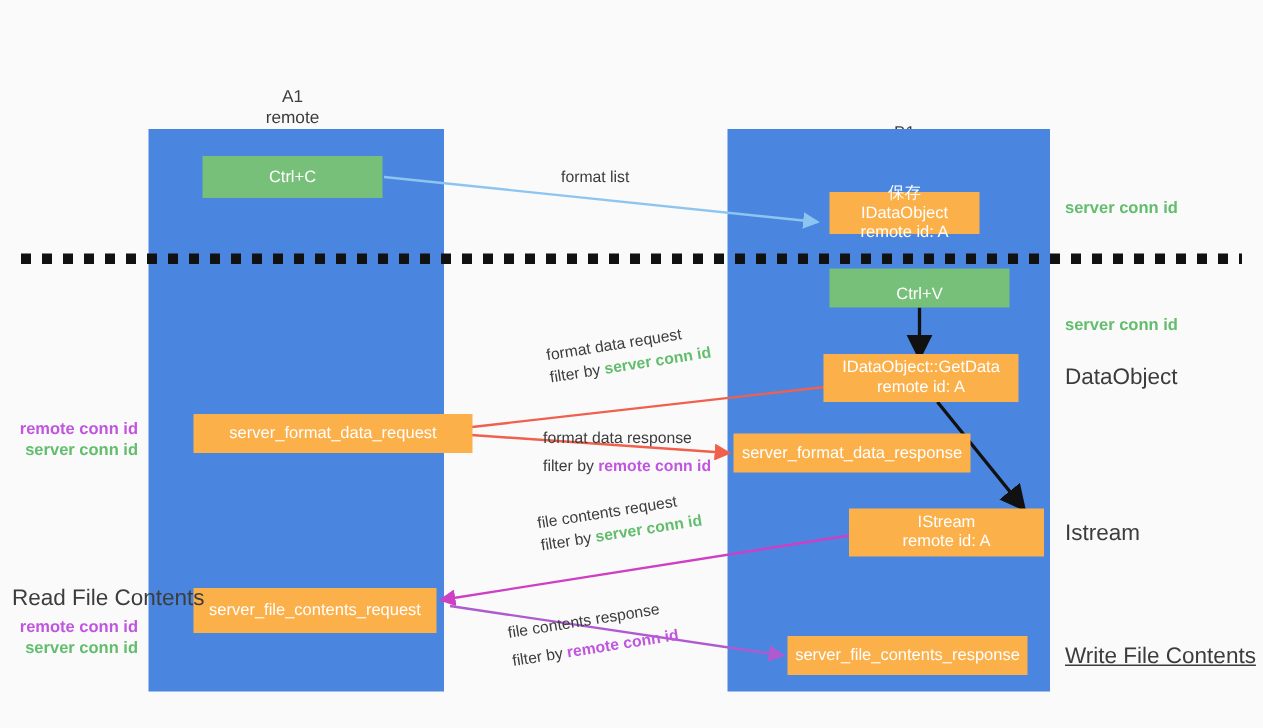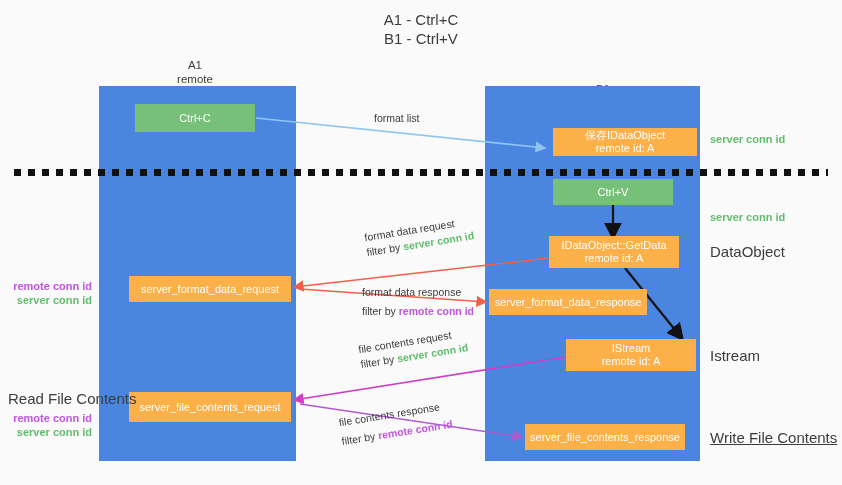--- a/index.html
+++ b/index.html
@@ -106,24 +106,20 @@
     width: 842px; height: 485px;
     overflow: visible;
     pointer-events: none;
   }
 </style>
 </head>
 <body>
 
 <div id="stage">
 
-  <div class="title">
-    <div>A1 - Ctrl+C</div>
-    <div>B1 - Ctrl+V</div>
-  </div>
 
   <div class="col-head" style="left:95px; top:58px;">
     <div>A1</div>
     <div>remote</div>
   </div>
   <div class="col-head" style="left:503px; top:58px;margin-top:24px;">
     <div>B1</div>
     <div>connection</div>
   </div>
 
@@ -163,34 +159,34 @@
 
     <path d="M300,404 L522,437" stroke="#b05ad0" stroke-width="1.6" fill="none" marker-end="url(#ar-purple)"></path>
   </svg>
 
   <div class="divider"></div>
 
   <div class="node green" style="left:135px; top:104px; width:120px; height:28px;">
     <div>Ctrl+C</div>
   </div>
 
-  <div class="node orange" style="left:129px; top:276px; width:162px; height:26px;">
+  <div class="node orange" style="left:129px; top:276px; width:186px; height:26px;">
     <div>server_format_data_request</div>
   </div>
 
   <div class="node orange" style="left:129px; top:392px; width:162px; height:30px;">
     <div>server_file_contents_request</div>
   </div>
 
-  <div class="node orange" style="left:553px; top:128px; width:144px; height:28px;">
+  <div class="node orange" style="left:553px; top:128px; width:100px; height:28px;">
     <div>保存IDataObject</div>
     <div class="l2">remote id: A</div>
   </div>
 
-  <div class="node green" style="left:553px; top:179px; width:120px; height:26px;">
+  <div class="node green" style="left:553px; top:179px; width:120px; height:26px;justify-content:flex-end;">
     <div>Ctrl+V</div>
   </div>
 
   <div class="node orange" style="left:549px; top:236px; width:130px; height:32px;">
     <div>IDataObject::GetData</div>
     <div class="l2">remote id: A</div>
   </div>
 
   <div class="node orange" style="left:566px; top:339px; width:130px; height:32px;">
     <div>IStream</div>

